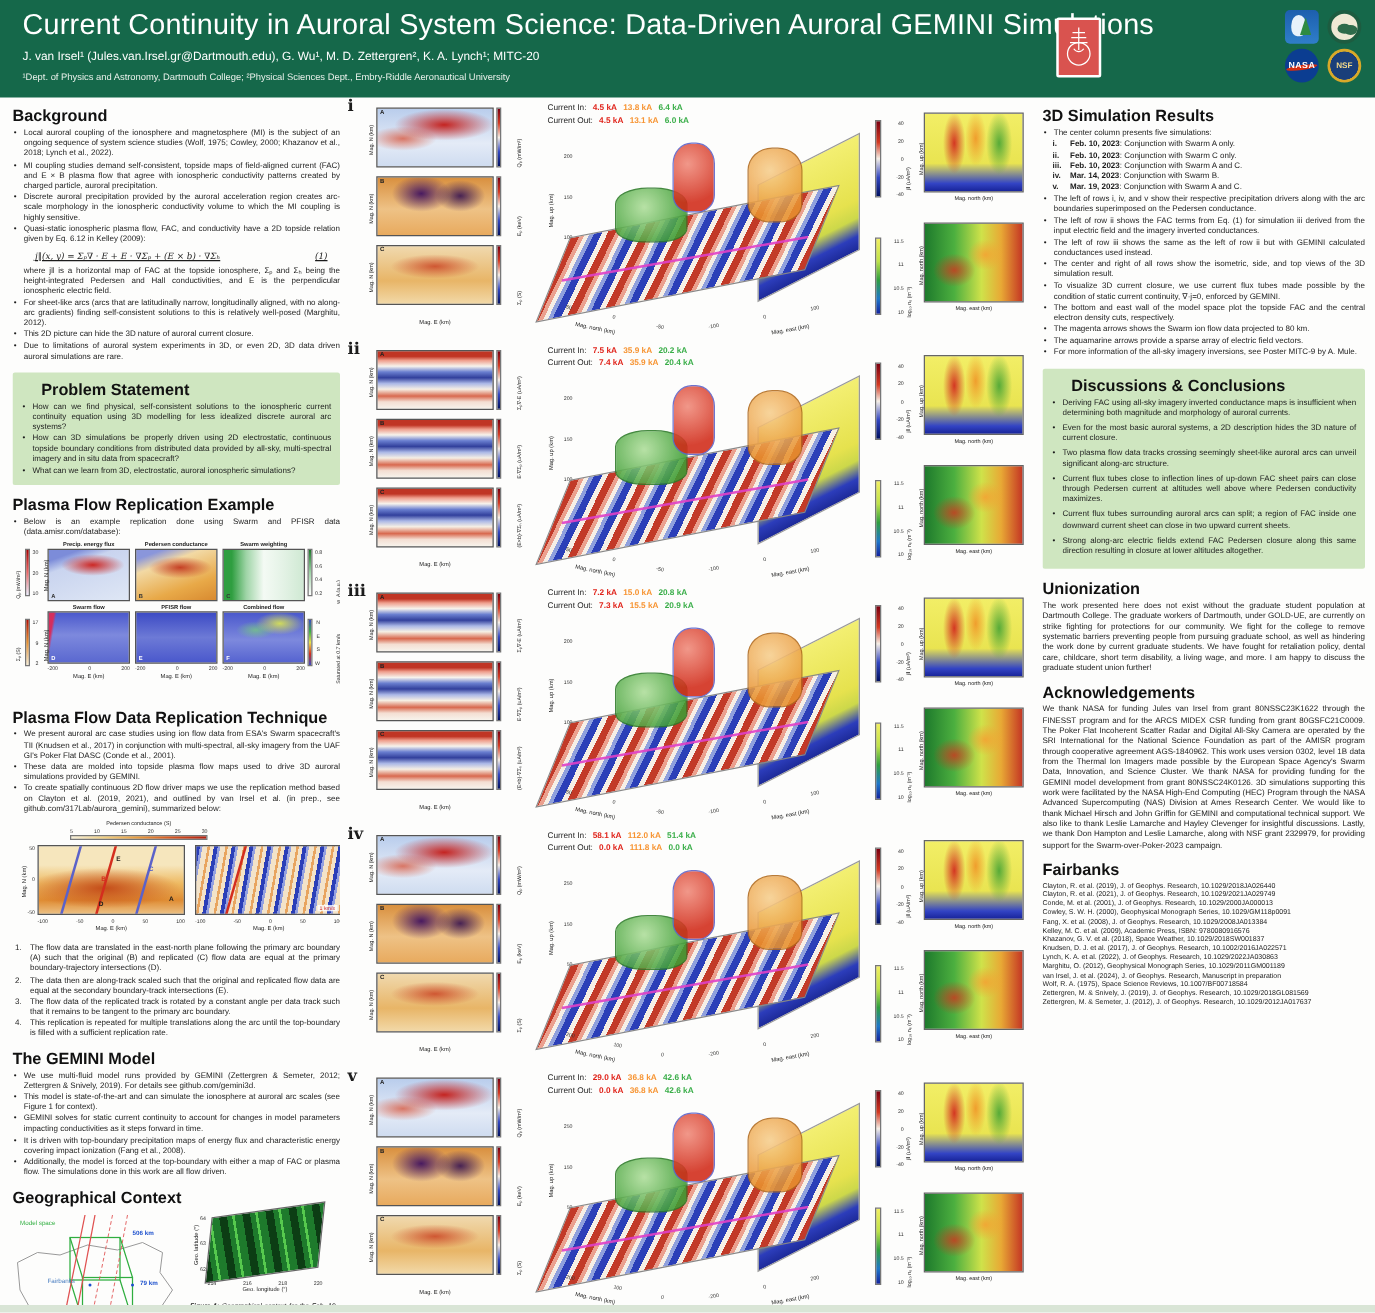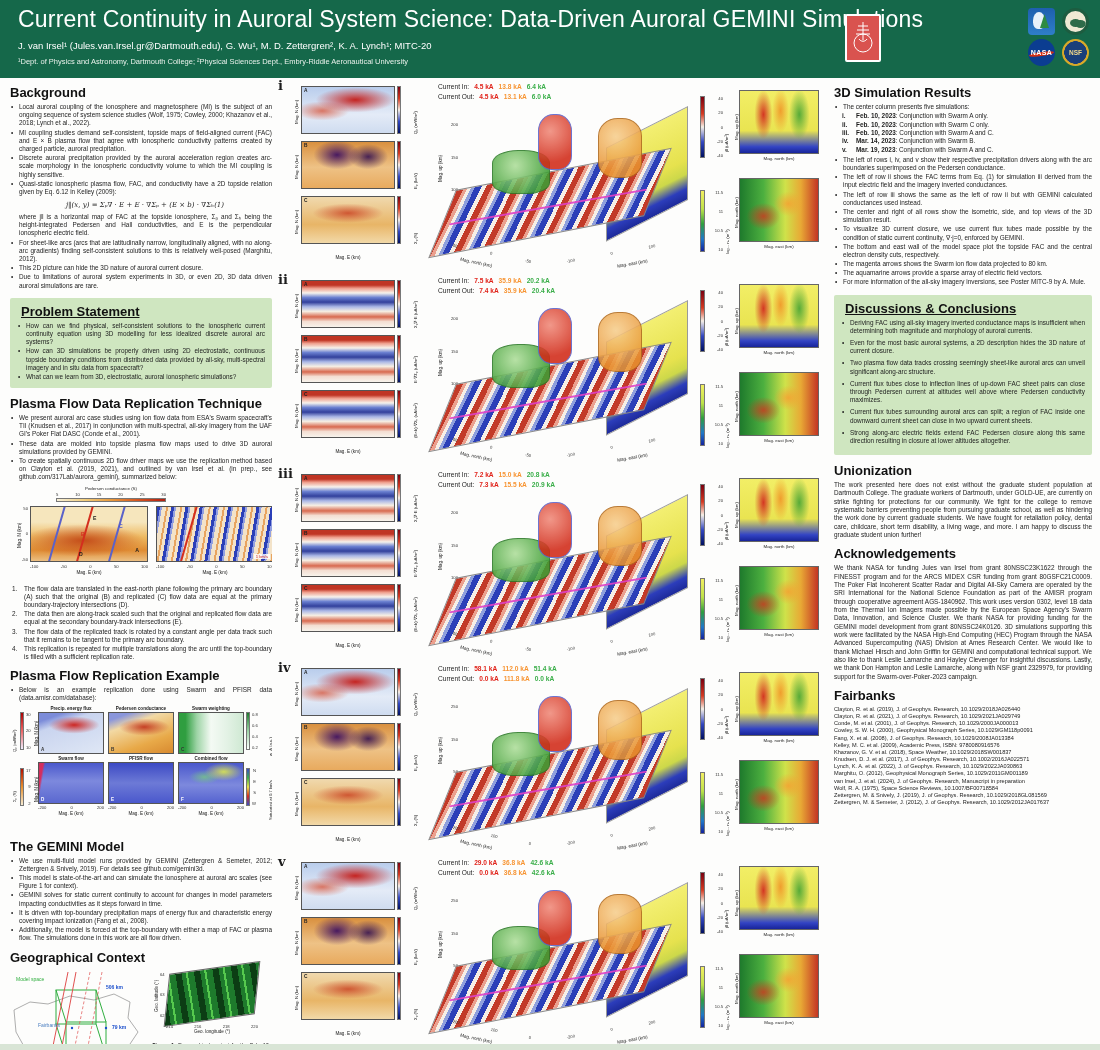--- a/index.html
+++ b/index.html
@@ -33,22 +33,22 @@
   .col-right { left:834px; width:258px; }
   .col-mid { left:276px; width:554px; }
   ul.blt { list-style:none; }
   ul.blt li { position:relative; padding-left:9px; font-size:6.4px; line-height:1.28; text-align:justify; margin-bottom:1px; }
   ul.blt li::before { content:"•"; position:absolute; left:1px; top:0; }
   .nobullet { padding-left:9px; font-size:6.4px; line-height:1.28; text-align:justify; margin-bottom:1px; }
   ol.steps { list-style:none; counter-reset:st; }
   ol.steps li { position:relative; counter-increment:st; padding-left:14px; font-size:6.4px; line-height:1.28; text-align:justify; margin-bottom:1px; }
   ol.steps li::before { content:counter(st) "."; position:absolute; left:2px; }
   .green-box { background:#cfe6c0; border-radius:2px; padding:4px 7px 6px; margin:8px 0; }
-  .green-box h2 { margin:2px 4px 3px;text-decoration:underline; }
-  .equation { display:flex; justify-content:center; font-family:"DejaVu Serif", serif; font-style:italic; font-size:7px; padding:4px 10px 4px 18px; }
+  .green-box h2 { margin:2px 16px 3px; }
+  .equation { display:flex; justify-content:space-between; font-family:"DejaVu Serif", serif; font-style:italic; font-size:7px; padding:4px 10px 4px 18px;text-decoration:underline; }
   
   .axlab { font-size:4.6px; color:#222; }
   .rot { transform:rotate(-90deg); transform-origin:left top; white-space:nowrap; position:absolute; }
   .ticksrow { display:flex; justify-content:space-between; font-size:4.2px; color:#333; }
   .tickscol { display:flex; flex-direction:column; justify-content:space-between; font-size:4.2px; color:#333; text-align:right; }
   
   .repfig { margin:4px 0 3px 6px; position:relative; height:96px; }
   .rf-cbart { position:absolute; left:40px; top:0; width:110px; text-align:center; font-size:4.4px; }
   .rf-cbticks { position:absolute; left:40px; top:6px; width:110px; }
   .rf-cbgrad { position:absolute; left:40px; top:12px; width:110px; height:4px; background:linear-gradient(90deg,#f7f0d8,#f2cf7e,#e89a3c,#d5541f,#b41f10); border:.5px solid #777; }
@@ -231,20 +231,133 @@
     <section class="green-box">
       <h2>Problem Statement</h2>
       <ul class="blt">
           <li>How can we find physical, self-consistent solutions to the ionospheric current continuity equation using 3D modelling for less idealized discrete auroral arc systems?</li>
           <li>How can 3D simulations be properly driven using 2D electrostatic, continuous topside boundary conditions from distributed data provided by all-sky, multi-spectral imagery and in situ data from spacecraft?</li>
           <li>What can we learn from 3D, electrostatic, auroral ionospheric simulations?</li>
         </ul>
     </section>
 
     <section>
+      <h2>Plasma Flow Replication Example</h2>
+      <ul class="blt">
+          <li>Below is an example replication done using Swarm and PFISR data (data.amisr.com/database):</li>
+        </ul>
+      <div class="exfig">
+        <div class="ex-lcb" style="top:6px;">
+          <span class="rot" style="left:2px;top:40px;">Qₚ (mW/m²)</span>
+          <div style="display:flex;gap:2px;margin-left:10px;">
+              <div class="ex-grad" style="background:linear-gradient(180deg,#a00,#e66,#eef)"></div>
+            <div class="tickscol" style="height:38px;">
+                <span>30</span>
+                <span>20</span>
+                <span>10</span>
+              </div>
+            </div>
+        </div>
+        <div class="ex-lcb" style="top:62px;">
+          <span class="rot" style="left:2px;top:34px;">Σₚ (S)</span>
+          <div style="display:flex;gap:2px;margin-left:10px;">
+              <div class="ex-grad" style="background:linear-gradient(180deg,#b30e00,#e8912f,#f6ecd4)"></div>
+            <div class="tickscol" style="height:38px;">
+                <span>17</span>
+                <span>9</span>
+                <span>2</span>
+              </div>
+            </div>
+        </div>
+        <div class="ex-grid">
+          <div class="ex-cell">
+              <div class="ex-title">Precip. energy flux</div>
+              <div class="ex-panel g-precip">
+                <span class="ex-let" style="color:#333">A</span>
+              </div>
+            </div>
+          <div class="ex-cell">
+              <div class="ex-title">Pedersen conductance</div>
+              <div class="ex-panel g-pedcon">
+                <span class="ex-let" style="color:#333">B</span>
+              </div>
+            </div>
+          <div class="ex-cell">
+              <div class="ex-title">Swarm weighting</div>
+              <div class="ex-panel g-weight">
+                <span class="ex-let" style="color:#333">C</span>
+              </div>
+            </div>
+          <div class="ex-cell">
+              <div class="ex-title">Swarm flow</div>
+              <div class="ex-panel g-swflow">
+                <span class="ex-let">D</span>
+              </div>
+            <div class="ticksrow ex-xt">
+                <span>-200</span>
+                <span>0</span>
+                <span>200</span>
+              </div>
+            <div class="ex-xlab">Mag. E (km)</div>
+            </div>
+          <div class="ex-cell">
+              <div class="ex-title">PFISR flow</div>
+              <div class="ex-panel g-pfflow">
+                <span class="ex-let">E</span>
+              </div>
+            <div class="ticksrow ex-xt">
+                <span>-200</span>
+                <span>0</span>
+                <span>200</span>
+              </div>
+            <div class="ex-xlab">Mag. E (km)</div>
+            </div>
+          <div class="ex-cell">
+              <div class="ex-title">Combined flow</div>
+              <div class="ex-panel g-cbflow">
+                <span class="ex-let">F</span>
+              </div>
+            <div class="ticksrow ex-xt">
+                <span>-200</span>
+                <span>0</span>
+                <span>200</span>
+              </div>
+            <div class="ex-xlab">Mag. E (km)</div>
+            </div>
+        </div>
+        <div class="ex-rcb" style="top:6px;">
+          <div style="display:flex;gap:2px;">
+              <div class="ex-grad" style="background:linear-gradient(180deg,#1e7a2c,#9ed4a6,#fff)"></div>
+            <div class="tickscol" style="height:38px;">
+                <span>0.8</span>
+                <span>0.6</span>
+                <span>0.4</span>
+                <span>0.2</span>
+              </div>
+            </div>
+          <span class="rot" style="left:22px;top:44px;">w_A (a.u.)</span>
+        </div>
+        <div class="ex-rcb" style="top:62px;">
+          <div style="display:flex;gap:2px;">
+              <div class="ex-grad" style="background:linear-gradient(180deg,#3c4ac4,#3aae49,#e8e24e,#d42e1e,#3c4ac4)"></div>
+            <div class="tickscol" style="height:38px;">
+                <span>N</span>
+                <span>E</span>
+                <span>S</span>
+                <span>W</span>
+              </div>
+            </div>
+          <span class="rot" style="left:22px;top:52px;">Saturated at 0.7 km/s</span>
+        </div>
+        <span class="rot axlab" style="left:24px;top:40px;">Mag. N (km)</span>
+        <span class="rot axlab" style="left:24px;top:96px;">Mag. N (km)</span>
+      </div>
+    </section>
+
+    <section>
       <h2>Plasma Flow Data Replication Technique</h2>
       <ul class="blt">
           <li>We present auroral arc case studies using ion flow data from ESA's Swarm spacecraft's TII (Knudsen et al., 2017) in conjunction with multi-spectral, all-sky imagery from the UAF GI's Poker Flat DASC (Conde et al., 2001).</li>
           <li>These data are molded into topside plasma flow maps used to drive 3D auroral simulations provided by GEMINI.</li>
           <li>To create spatially continuous 2D flow driver maps we use the replication method based on Clayton et al. (2019, 2021), and outlined by van Irsel et al. (in prep., see github.com/317Lab/aurora_gemini), summarized below:</li>
         </ul>
       <div class="repfig">
         <div class="rf-cbart">Pedersen conductance (S)</div>
         <div class="rf-cbticks ticksrow">
             <span>5</span>
@@ -291,133 +404,20 @@
           </div>
         <div class="rf-xlab axlab" style="left:14px;">Mag. E (km)</div>
         <div class="rf-xlab axlab" style="left:140px;">Mag. E (km)</div>
       </div>
       <ol class="steps">
           <li>The flow data are translated in the east-north plane following the primary arc boundary (A) such that the original (B) and replicated (C) flow data are equal at the primary boundary-trajectory intersections (D).</li>
           <li>The data then are along-track scaled such that the original and replicated flow data are equal at the secondary boundary-track intersections (E).</li>
           <li>The flow data of the replicated track is rotated by a constant angle per data track such that it remains to be tangent to the primary arc boundary.</li>
           <li>This replication is repeated for multiple translations along the arc until the top-boundary is filled with a sufficient replication rate.</li>
         </ol>
-    </section>
-
-    <section>
-      <h2>Plasma Flow Replication Example</h2>
-      <ul class="blt">
-          <li>Below is an example replication done using Swarm and PFISR data (data.amisr.com/database):</li>
-        </ul>
-      <div class="exfig">
-        <div class="ex-lcb" style="top:6px;">
-          <span class="rot" style="left:2px;top:40px;">Qₚ (mW/m²)</span>
-          <div style="display:flex;gap:2px;margin-left:10px;">
-              <div class="ex-grad" style="background:linear-gradient(180deg,#a00,#e66,#eef)"></div>
-            <div class="tickscol" style="height:38px;">
-                <span>30</span>
-                <span>20</span>
-                <span>10</span>
-              </div>
-            </div>
-        </div>
-        <div class="ex-lcb" style="top:62px;">
-          <span class="rot" style="left:2px;top:34px;">Σₚ (S)</span>
-          <div style="display:flex;gap:2px;margin-left:10px;">
-              <div class="ex-grad" style="background:linear-gradient(180deg,#b30e00,#e8912f,#f6ecd4)"></div>
-            <div class="tickscol" style="height:38px;">
-                <span>17</span>
-                <span>9</span>
-                <span>2</span>
-              </div>
-            </div>
-        </div>
-        <div class="ex-grid">
-          <div class="ex-cell">
-              <div class="ex-title">Precip. energy flux</div>
-              <div class="ex-panel g-precip">
-                <span class="ex-let" style="color:#333">A</span>
-              </div>
-            </div>
-          <div class="ex-cell">
-              <div class="ex-title">Pedersen conductance</div>
-              <div class="ex-panel g-pedcon">
-                <span class="ex-let" style="color:#333">B</span>
-              </div>
-            </div>
-          <div class="ex-cell">
-              <div class="ex-title">Swarm weighting</div>
-              <div class="ex-panel g-weight">
-                <span class="ex-let" style="color:#333">C</span>
-              </div>
-            </div>
-          <div class="ex-cell">
-              <div class="ex-title">Swarm flow</div>
-              <div class="ex-panel g-swflow">
-                <span class="ex-let">D</span>
-              </div>
-            <div class="ticksrow ex-xt">
-                <span>-200</span>
-                <span>0</span>
-                <span>200</span>
-              </div>
-            <div class="ex-xlab">Mag. E (km)</div>
-            </div>
-          <div class="ex-cell">
-              <div class="ex-title">PFISR flow</div>
-              <div class="ex-panel g-pfflow">
-                <span class="ex-let">E</span>
-              </div>
-            <div class="ticksrow ex-xt">
-                <span>-200</span>
-                <span>0</span>
-                <span>200</span>
-              </div>
-            <div class="ex-xlab">Mag. E (km)</div>
-            </div>
-          <div class="ex-cell">
-              <div class="ex-title">Combined flow</div>
-              <div class="ex-panel g-cbflow">
-                <span class="ex-let">F</span>
-              </div>
-            <div class="ticksrow ex-xt">
-                <span>-200</span>
-                <span>0</span>
-                <span>200</span>
-              </div>
-            <div class="ex-xlab">Mag. E (km)</div>
-            </div>
-        </div>
-        <div class="ex-rcb" style="top:6px;">
-          <div style="display:flex;gap:2px;">
-              <div class="ex-grad" style="background:linear-gradient(180deg,#1e7a2c,#9ed4a6,#fff)"></div>
-            <div class="tickscol" style="height:38px;">
-                <span>0.8</span>
-                <span>0.6</span>
-                <span>0.4</span>
-                <span>0.2</span>
-              </div>
-            </div>
-          <span class="rot" style="left:22px;top:44px;">w_A (a.u.)</span>
-        </div>
-        <div class="ex-rcb" style="top:62px;">
-          <div style="display:flex;gap:2px;">
-              <div class="ex-grad" style="background:linear-gradient(180deg,#3c4ac4,#3aae49,#e8e24e,#d42e1e,#3c4ac4)"></div>
-            <div class="tickscol" style="height:38px;">
-                <span>N</span>
-                <span>E</span>
-                <span>S</span>
-                <span>W</span>
-              </div>
-            </div>
-          <span class="rot" style="left:22px;top:52px;">Saturated at 0.7 km/s</span>
-        </div>
-        <span class="rot axlab" style="left:24px;top:40px;">Mag. N (km)</span>
-        <span class="rot axlab" style="left:24px;top:96px;">Mag. N (km)</span>
-      </div>
     </section>
 
     <section>
       <h2>The GEMINI Model</h2>
       <ul class="blt">
           <li>We use multi-fluid model runs provided by GEMINI (Zettergren &amp; Semeter, 2012; Zettergren &amp; Snively, 2019). For details see github.com/gemini3d.</li>
           <li>This model is state-of-the-art and can simulate the ionosphere at auroral arc scales (see Figure 1 for context).</li>
           <li>GEMINI solves for static current continuity to account for changes in model parameters impacting conductivities as it steps forward in time.</li>
           <li>It is driven with top-boundary precipitation maps of energy flux and characteristic energy covering impact ionization (Fang et al., 2008).</li>
           <li>Additionally, the model is forced at the top-boundary with either a map of FAC or plasma flow. The simulations done in this work are all flow driven.</li>

